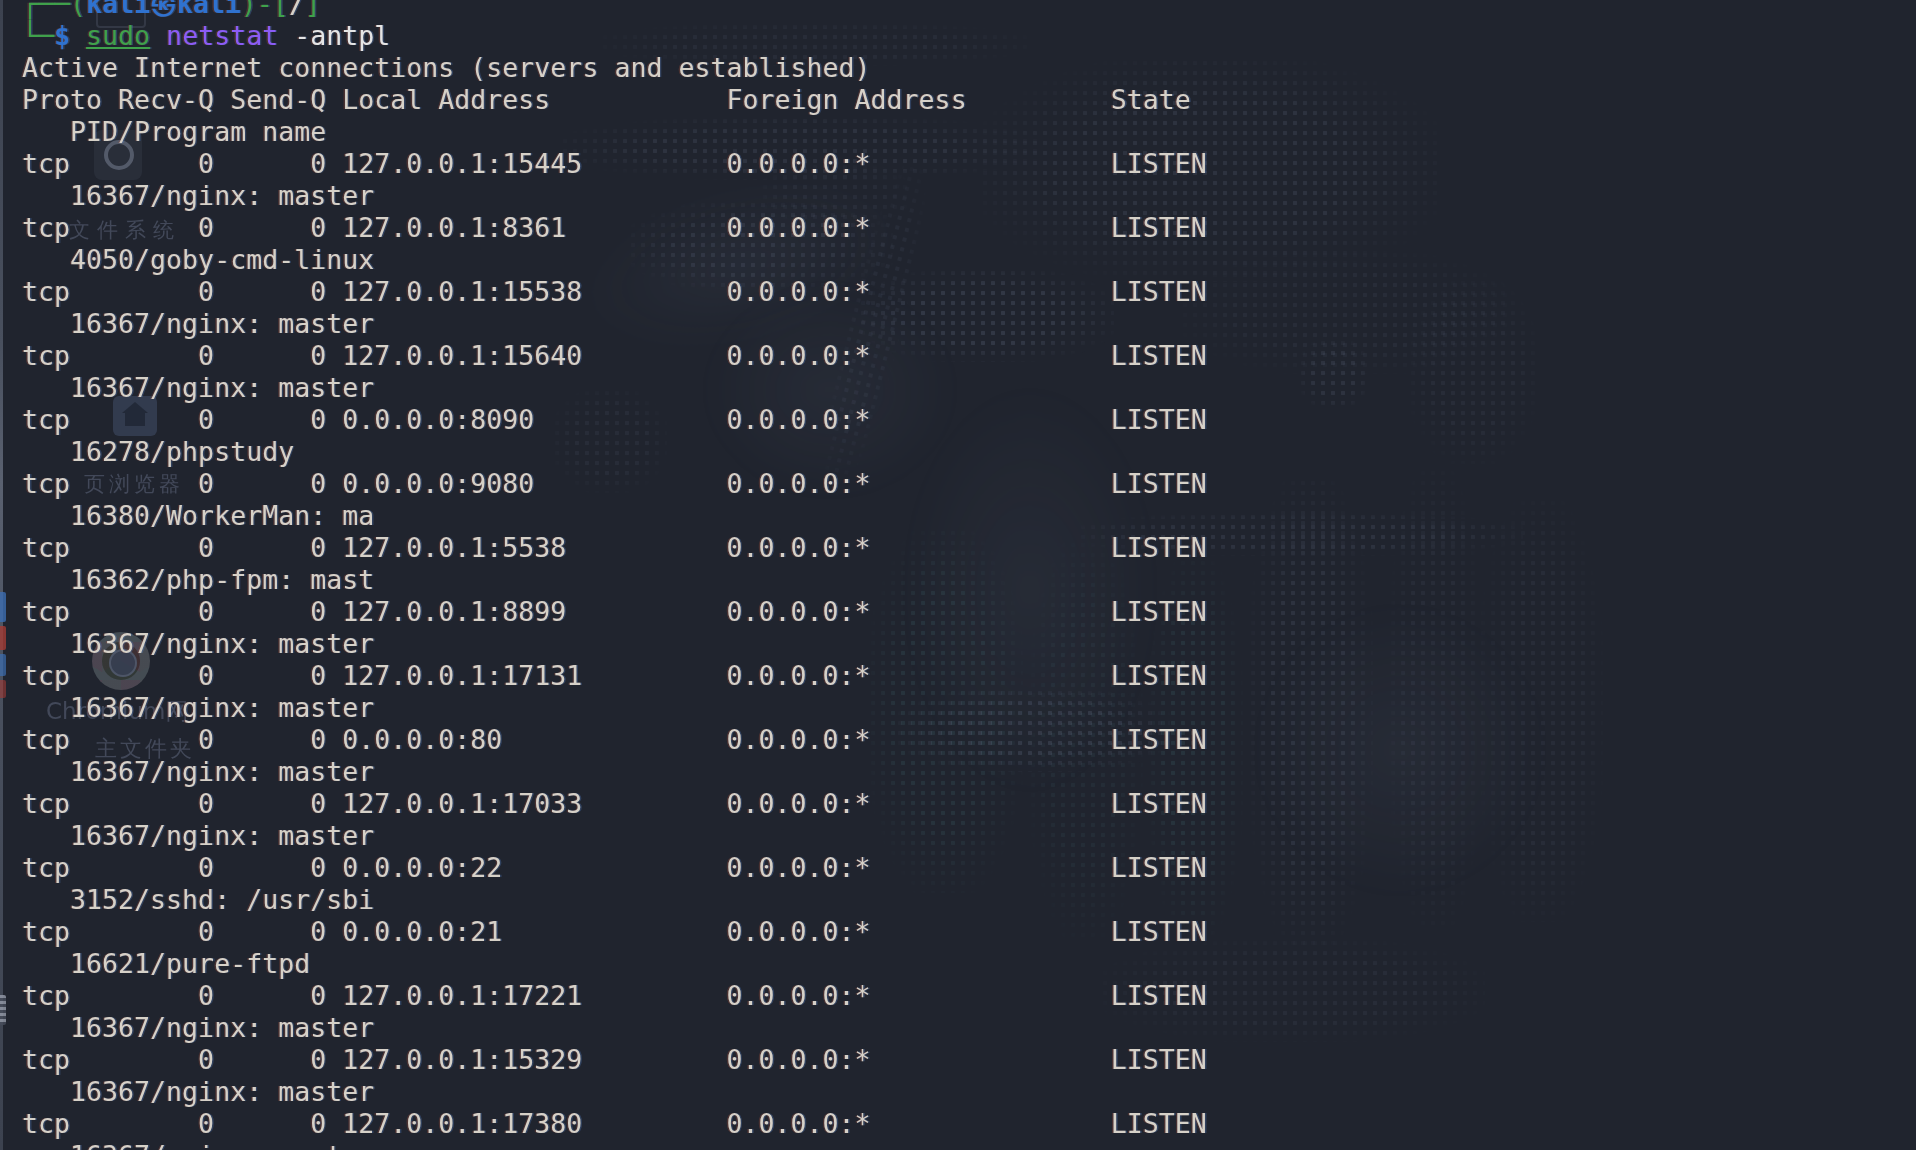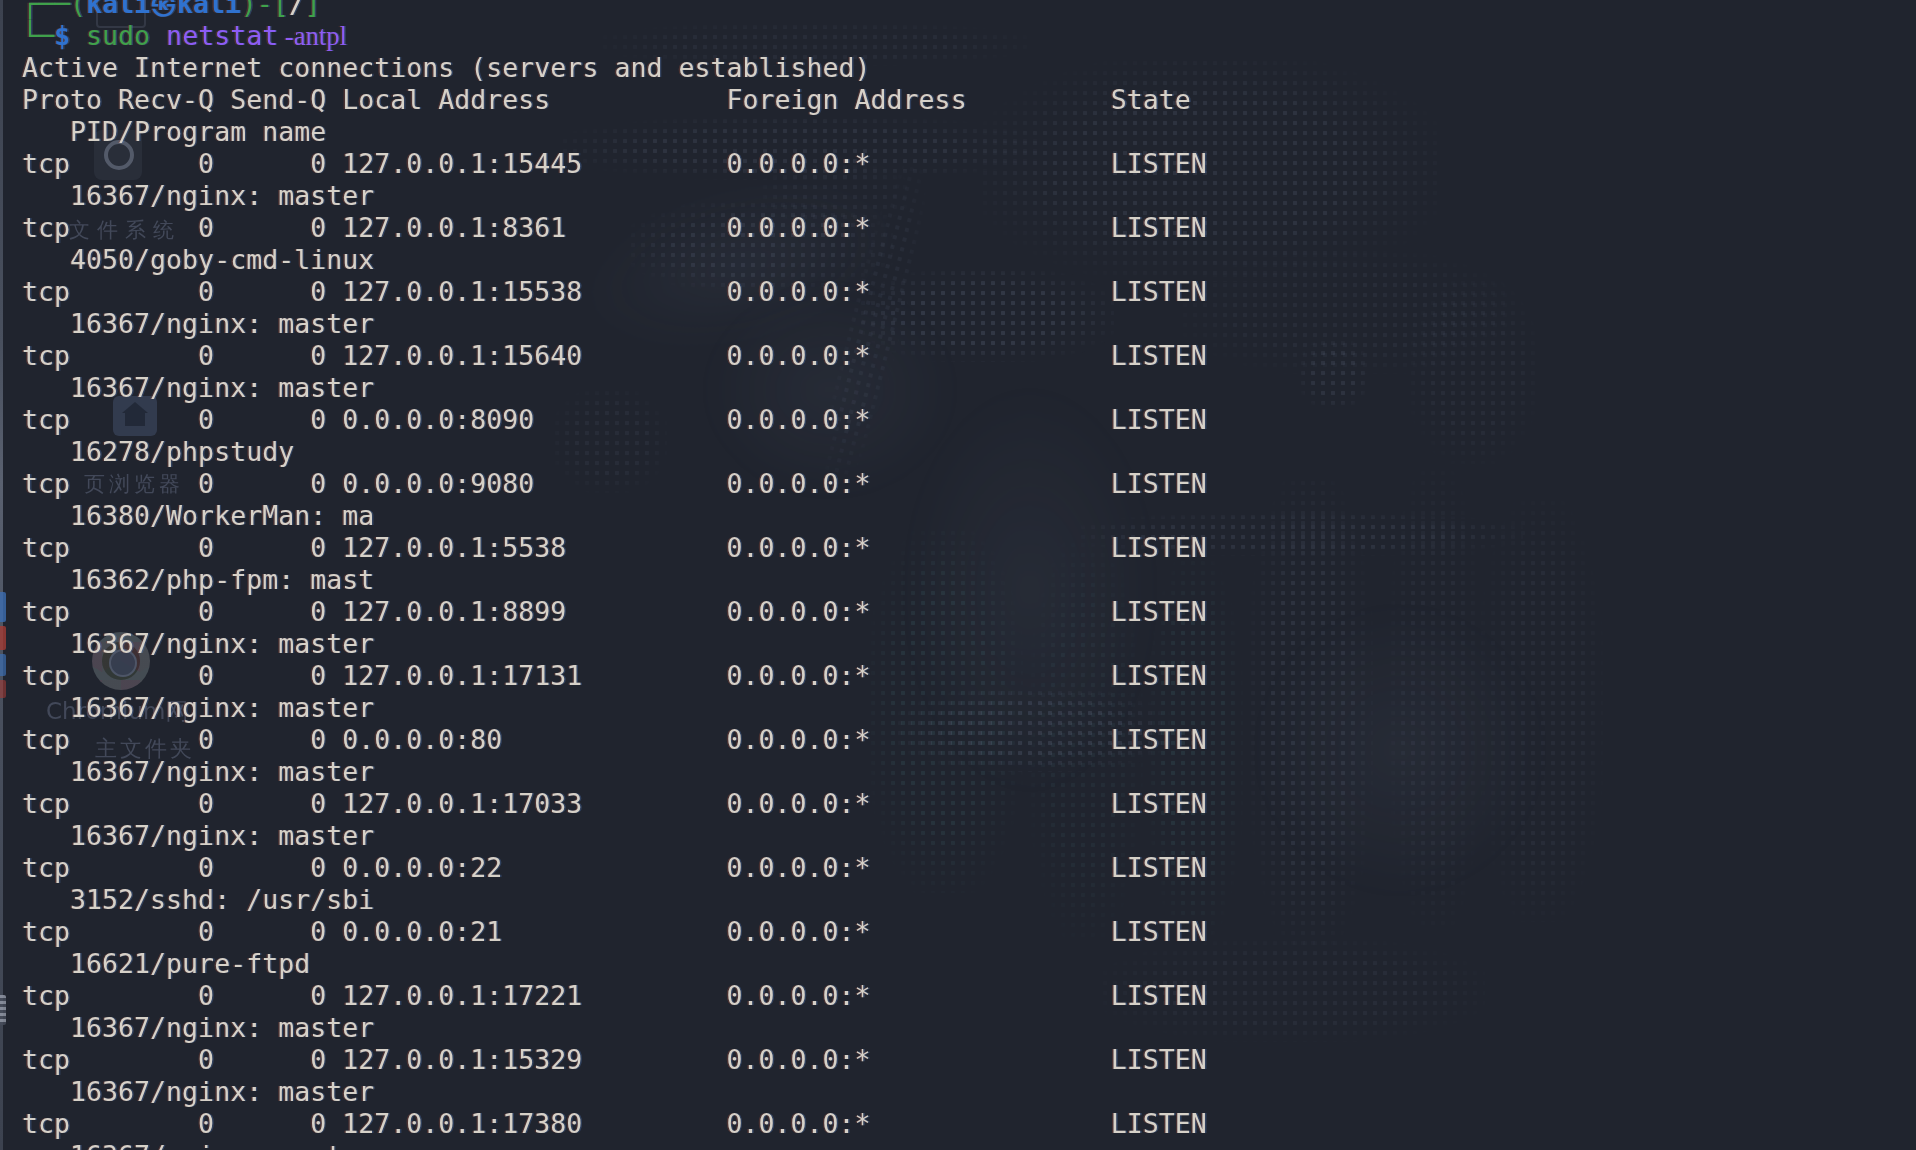--- a/index.html
+++ b/index.html
@@ -79,23 +79,23 @@
     font-family:"DejaVu Sans Mono","Liberation Mono",monospace;
     font-size:26.6px;line-height:32px;
     color:#d6d1c8;
     white-space:pre;
     text-shadow:-1.4px 0 0 rgba(200,92,62,0.25), 1.4px 0 0 rgba(88,140,220,0.28);
   }
   .tl{height:32px;}
   .g{color:#3fa24b;}
   .b{color:#2f72cf;font-weight:bold;}
   .w{color:#d6d1c8;font-weight:bold;}
-  .sudo{color:#3fa24b;}
+  .sudo{color:#3fa24b;text-decoration:underline;}
   .cmd{color:#8b5cf6;}
-  .opt{color:#8b5cf6;font-family:Liberation Serif, serif;}
+  .opt{color:#e5e5e5;}
 </style>
 </head>
 <body>
 
 <div class="wallpaper">
 
   <div class="wm dim" style="left:600px;top:22px;width:430px;height:44px"></div>
   <div class="wm med" style="left:560px;top:116px;width:480px;height:64px"></div>
   <div class="wm med" style="left:980px;top:58px;width:460px;height:224px"></div>
   <div class="wm dim" style="left:1180px;top:250px;width:330px;height:124px"></div>

